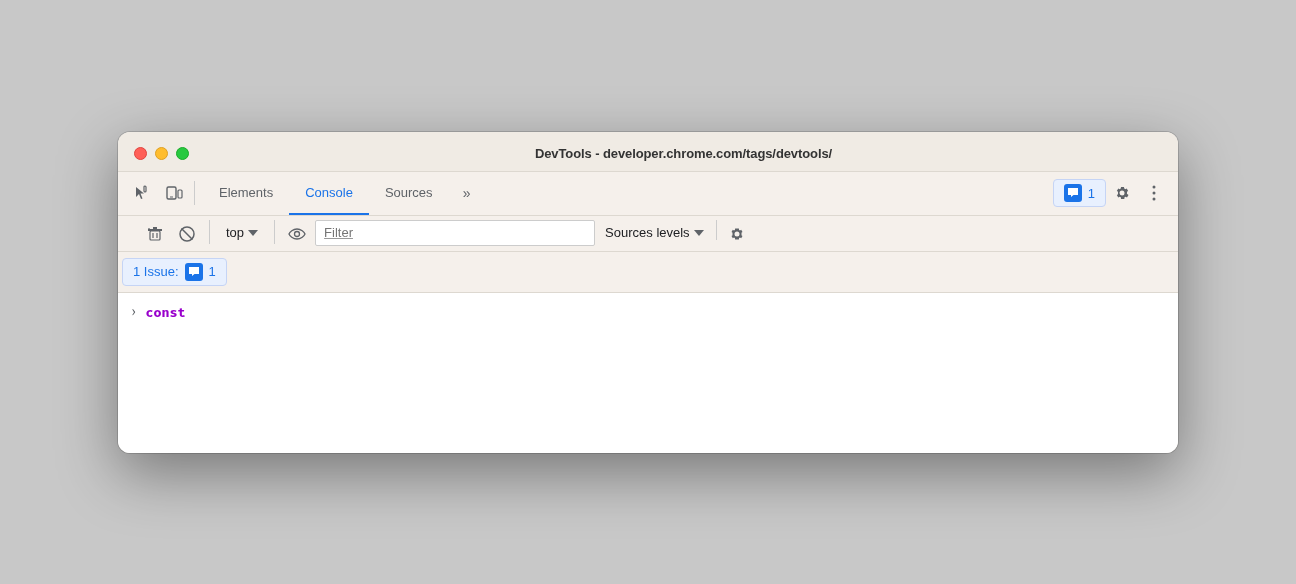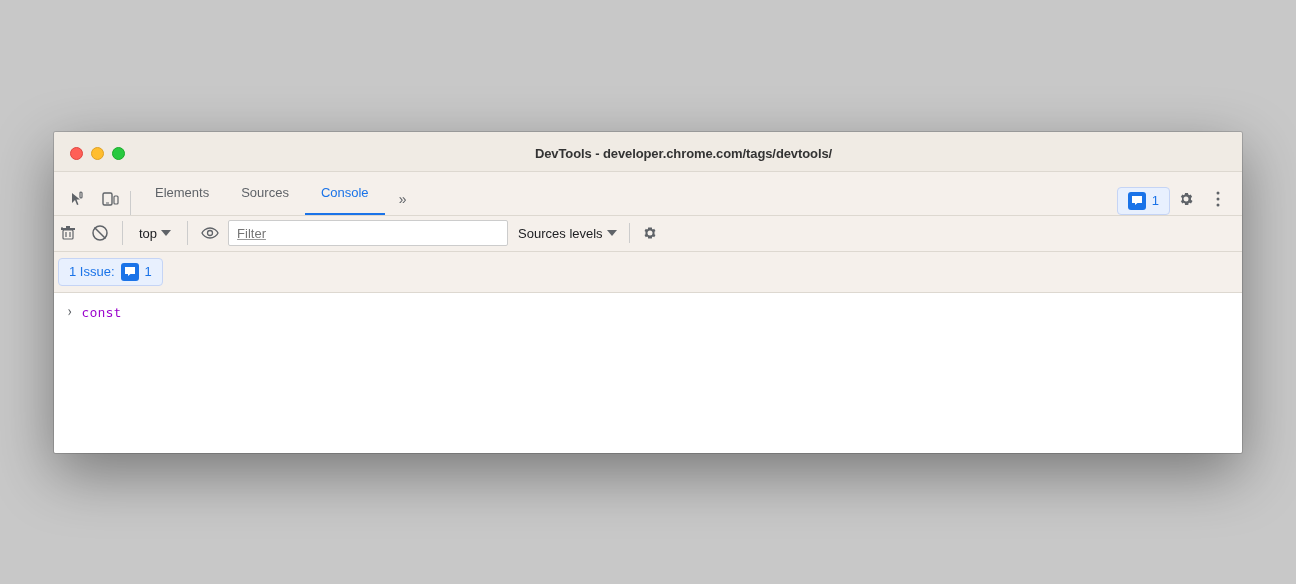--- a/index.html
+++ b/index.html
@@ -9,23 +9,23 @@
       display: flex;
       align-items: center;
       justify-content: center;
       width: 1296px;
       height: 584px;
       font-family: -apple-system, BlinkMacSystemFont, 'Segoe UI', sans-serif;
     }
 
     .window {
       background: #f5f0eb;
-      border-radius: 2px;
+      border-radius: 12px;
       box-shadow: 0 20px 60px rgba(0,0,0,0.4), 0 0 0 1px rgba(0,0,0,0.15);
-      width: 1188px;
+      width: 1060px;
       overflow: hidden;
     }
 
     
     .title-bar {
       background: #f0ebe4;
       padding: 14px 16px 10px 16px;
       display: flex;
       align-items: center;
       gap: 0;
@@ -54,21 +54,21 @@
       font-size: 13px;
       font-weight: 600;
       color: #333;
       letter-spacing: -0.1px;
     }
 
     
     .toolbar {
       background: #f5f0eb;
       display: flex;
-      align-items: flex-end;
+      align-items: center;
       padding: 0 8px;
       height: 44px;
       border-bottom: 1px solid #ddd8d0;
       gap: 0;
     }
 
     .toolbar-icon-btn {
       width: 32px;
       height: 32px;
       display: flex;
@@ -166,22 +166,21 @@
       align-items: center;
       justify-content: center;
       cursor: pointer;
       color: #5f6368;
       border-radius: 4px;
     }
 
     
     .console-toolbar {
       display: flex;
-      align-items: center;
-      padding: 4px 0;
+      padding: 4px 23px;
       height: 36px;
       border-bottom: 1px solid #ddd8d0;
       background: #f5f0eb;
       gap: 4px;
     }
 
     .console-toolbar-btn {
       width: 28px;
       height: 28px;
       display: flex;
@@ -268,21 +267,21 @@
     }
 
     .chevron-right {
       color: #5f6368;
       font-size: 12px;
       cursor: pointer;
     }
 
     .console-keyword {
       color: #9900cc;
-      font-weight: 400;
+      font-weight: 700;
     }
   </style>
 </head>
 <body>
 
 <div class="window">
 
   <div class="title-bar">
     <div class="traffic-lights">
       <div class="traffic-light tl-close"></div>
@@ -308,25 +307,25 @@
         <line x1="5" y1="13" x2="8" y2="13" stroke="#5f6368" stroke-width="1.2"></line>
       </svg>
     </button>
 
     <div class="toolbar-divider"></div>
 
     <div class="tab-list">
       <div class="tab">
         <span>Elements</span>
       </div>
+      <div class="tab active">
+        <span>Console</span>
+      </div>
       <div class="tab">
         <span>Sources</span>
-      </div>
-      <div class="tab active">
-        <span>Console</span>
       </div>
     </div>
 
     <div class="more-btn">
       <span>»</span>
     </div>
 
     <div style="flex:1"></div>
 
     <div class="issue-badge">

